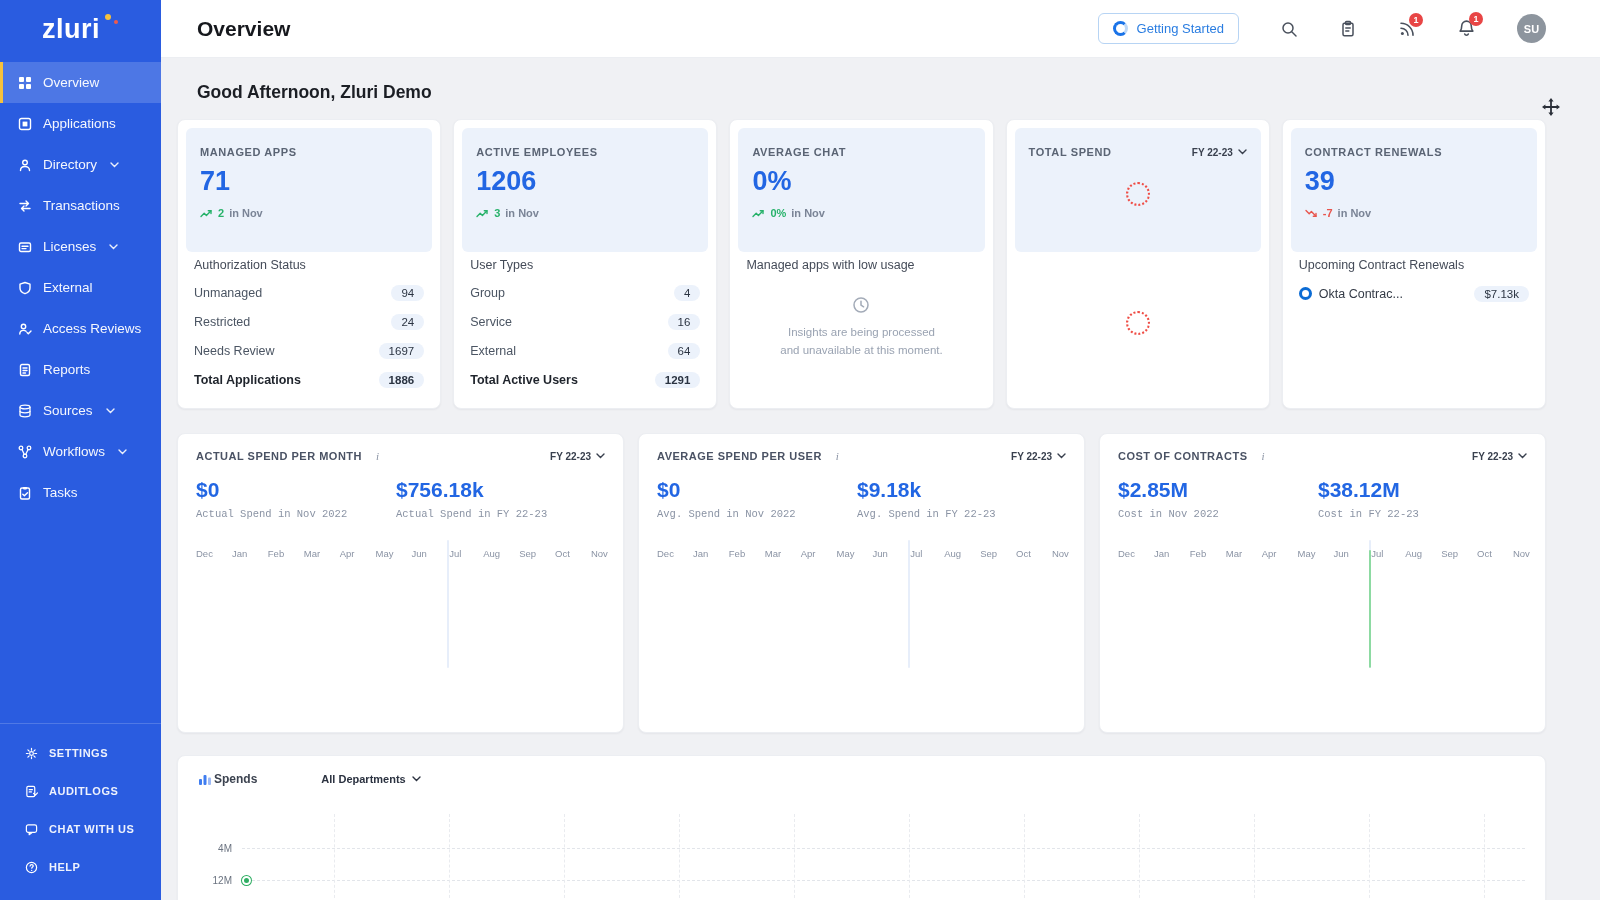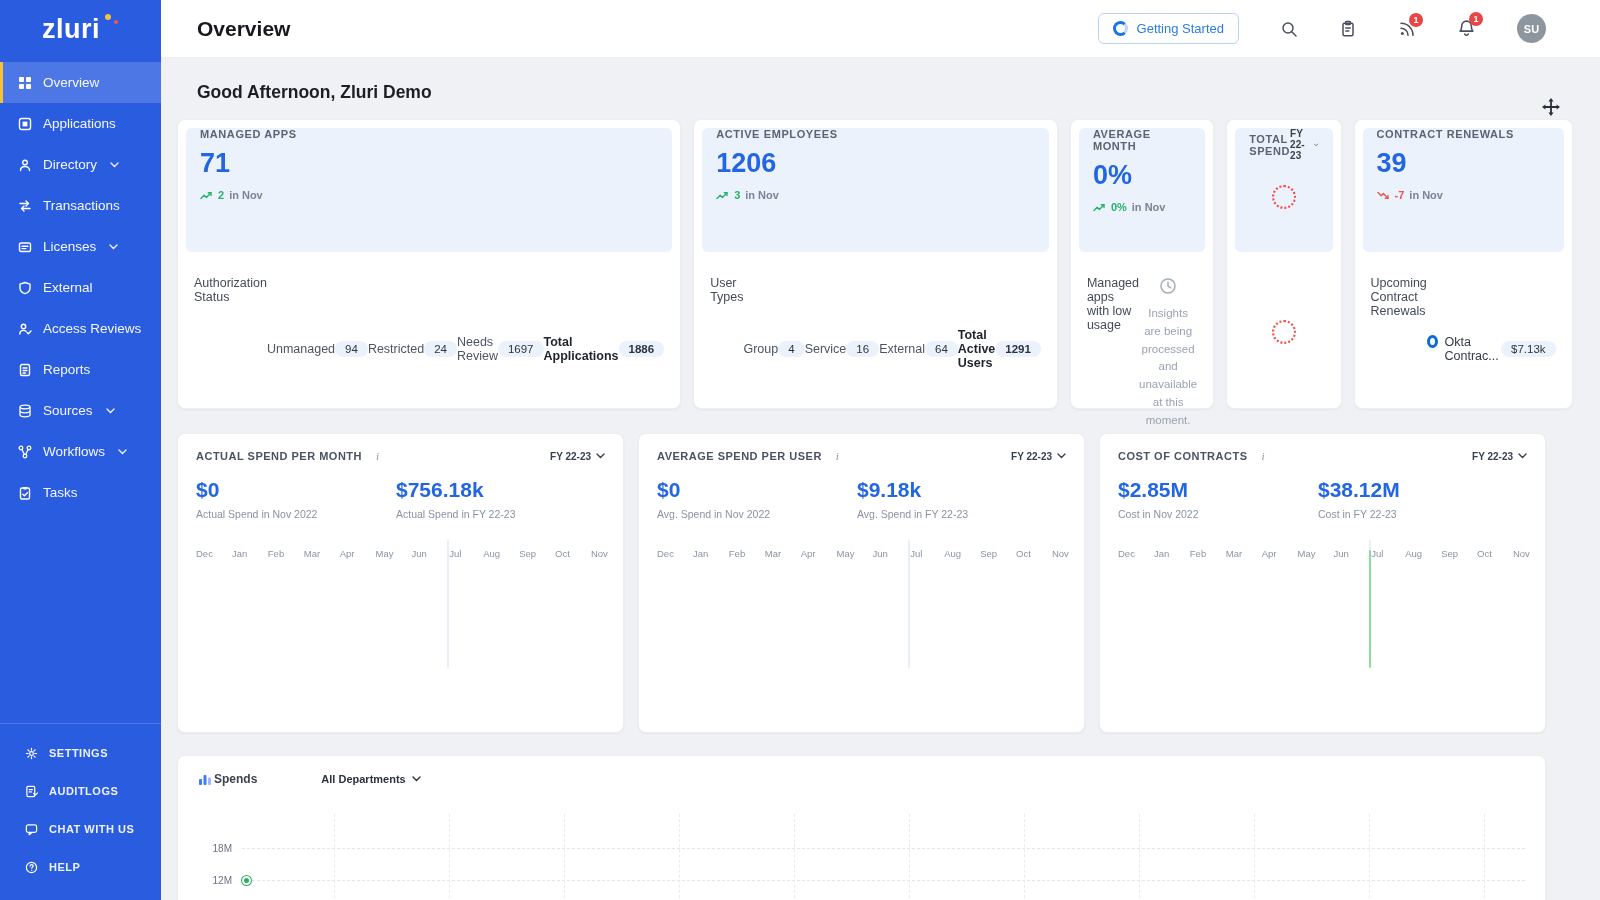--- a/index.html
+++ b/index.html
@@ -39,27 +39,27 @@
   .avatar { width:29px; height:29px; border-radius:50%; background:#8d959e; color:#fff; font-size:11px; font-weight:700;
             display:flex; align-items:center; justify-content:center; cursor:pointer; }
 
   .content { flex:1; overflow:hidden; padding:0 54px 0 16px; position:relative; }
   .greeting { padding:24px 0 16px 20px; font-size:17.5px; font-weight:700; color:#1b1e24; }
 
   
   .kpi-row { display:grid; grid-template-columns:repeat(5,1fr); gap:12px; }
   .card { background:#fff; border:1px solid #eceef2; border-radius:8px; box-shadow:0 1px 2px rgba(16,24,40,.05); }
   .kpi-card { height:290px; padding:8px 8px 0; display:flex; flex-direction:column; }
-  .kpi-hero { background:#ecf2fb; border-radius:6px; padding:0 14px 12px; height:124px; flex-shrink:0; }
+  .kpi-hero { background:#ecf2fb; border-radius:6px; padding:18px 14px 12px; height:124px; flex-shrink:0; }
   .kpi-title-row { display:flex; align-items:center; justify-content:space-between; }
   .kpi-title { font-size:11px; font-weight:700; letter-spacing:.6px; color:#5a6474; }
   .kpi-value { margin-top:8px; font-size:27px; font-weight:700; color:#2266e3; }
   .kpi-delta { margin-top:10px; display:flex; align-items:center; gap:5px; font-size:11px; color:#7a8496; font-weight:600; }
   .delta-up { color:#27b26a; } .delta-down { color:#e8554d; }
-  .kpi-body { padding:24px 8px 0; display:flex; flex-direction:row; flex:1; }
+  .kpi-body { padding:6px 8px 0; display:flex; flex-direction:column; flex:1; }
   .kpi-section { font-size:12.5px; color:#444b58; font-weight:500; }
   .kpi-line { display:flex; align-items:center; justify-content:space-between; margin-top:13px; }
   .kpi-line-label { font-size:12.5px; color:#4b5563; }
   .pill { background:#ecf2fb; border-radius:10px; padding:2px 10px; font-size:11.5px; color:#2b3442; }
   .kpi-line.total .kpi-line-label { font-weight:700; color:#1f242c; }
   .kpi-line.total .pill { font-weight:700; }
   .processing { flex:1; display:flex; flex-direction:column; align-items:center; justify-content:center; gap:9px;
                 text-align:center; padding-bottom:26px; }
   .processing-text { font-size:11.5px; color:#9aa3b2; line-height:1.55; }
   .hero-center { height:72px; display:flex; align-items:center; justify-content:center; }
@@ -74,21 +74,21 @@
   
   .charts-row { display:grid; grid-template-columns:repeat(3,1fr); gap:14px; margin-top:24px; }
   .chart-card { height:300px; padding:16px 18px; }
   .chart-head { display:flex; align-items:center; justify-content:space-between; }
   .chart-title-wrap { display:flex; align-items:baseline; gap:14px; }
   .chart-title { font-size:11px; font-weight:700; letter-spacing:.5px; color:#4a5264; }
   .info-i { font-size:11px; font-style:italic; font-family:"Liberation Serif", serif; color:#8a93a4; cursor:pointer; }
   .stats-row { display:flex; margin-top:16px; }
   .stat { width:200px; }
   .stat-value { font-size:21px; font-weight:700; color:#2266e3; }
-  .stat-caption { margin-top:6px; font-size:10.5px; color:#8a93a4; }
+  .stat-caption { margin-top:6px; font-size:10.5px; color:#8a93a4;font-family:Liberation Mono, monospace; }
   .bars { margin-top:20px; display:flex; justify-content:space-between; align-items:flex-end; }
   .bar-col { display:flex; flex-direction:row; width:14px; }
   .bar-track { position:relative; width:13px; height:128px; background:#e7eefa; border-radius:7px; overflow:hidden; }
   .bar-fill { position:absolute; bottom:0; left:0; right:0; border-radius:7px; }
   .bar-month { margin-top:8px; font-size:9.5px; color:#8a93a4; }
 
   
   .spends-card { margin-top:22px; padding:16px 20px; height:230px; }
   .spends-head { display:flex; align-items:center; gap:2px; }
   .spends-title { font-size:12px; font-weight:600; color:#3c4350; }
@@ -399,21 +399,21 @@
             </div>
             <div class="kpi-line total">
               <span class="kpi-line-label">Total Active Users</span>
               <span class="pill">1291</span>
             </div>
           </div>
         </div>
 
         <div class="card kpi-card">
           <div class="kpi-hero">
-            <div class="kpi-title">AVERAGE MONTH</div>
+            <div class="kpi-title">AVERAGE CHAT</div>
             <div class="kpi-value">0%</div>
             <div class="kpi-delta">
               <svg width="13" height="9" viewBox="0 0 13 9" fill="none" stroke="#27b26a" stroke-width="1.4" stroke-linecap="round" stroke-linejoin="round">
                   <path d="M1 7.5 L4.2 4.3 L6.4 6.5 L11 1.8"></path>
                   <path d="M8.3 1.8 H11 v2.7"></path>
                 </svg>
               <span class="delta-up">0%</span>
               <span>in Nov</span>
             </div>
           </div>
@@ -787,21 +787,21 @@
             </svg>
           <span class="spends-title">Spends</span>
           <span class="dept-filter">
             <span>All Departments</span>
             <svg width="9" height="6" viewBox="0 0 9 6">
                 <path d="M1 1 L4.5 4.5 L8 1" stroke="#2b3240" stroke-width="1.4" fill="none" stroke-linecap="round"></path>
               </svg>
           </span>
         </div>
         <div class="spend-chart">
-          <span class="y-tick" style="top:34px;">18M</span>
+          <span class="y-tick" style="top:34px;">4M</span>
           <span class="y-tick" style="top:66px;">12M</span>
           <span class="hline" style="top:34px;"></span>
           <span class="hline" style="top:66px;"></span>
           <span class="vline" style="left:130px;"></span>
           <span class="vline" style="left:245px;"></span>
           <span class="vline" style="left:360px;"></span>
           <span class="vline" style="left:475px;"></span>
           <span class="vline" style="left:590px;"></span>
           <span class="vline" style="left:705px;"></span>
           <span class="vline" style="left:820px;"></span>

